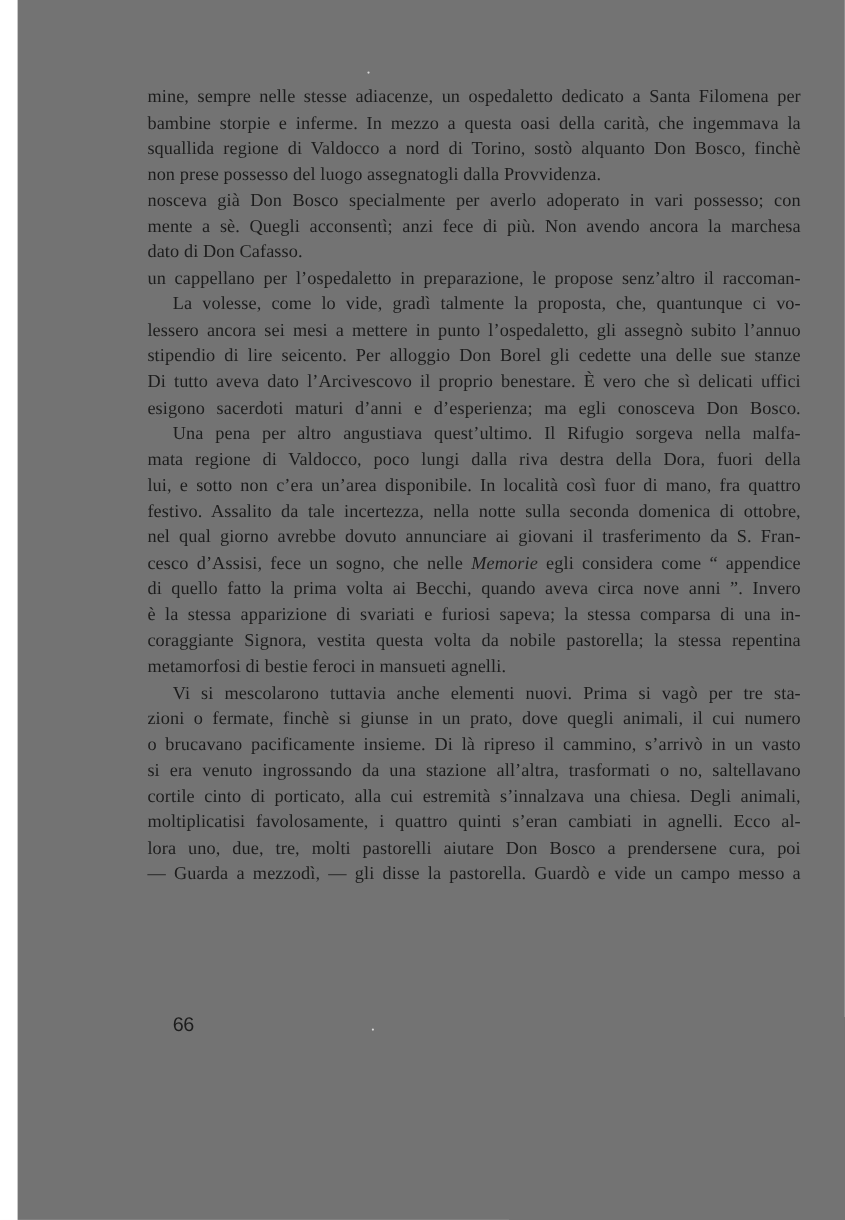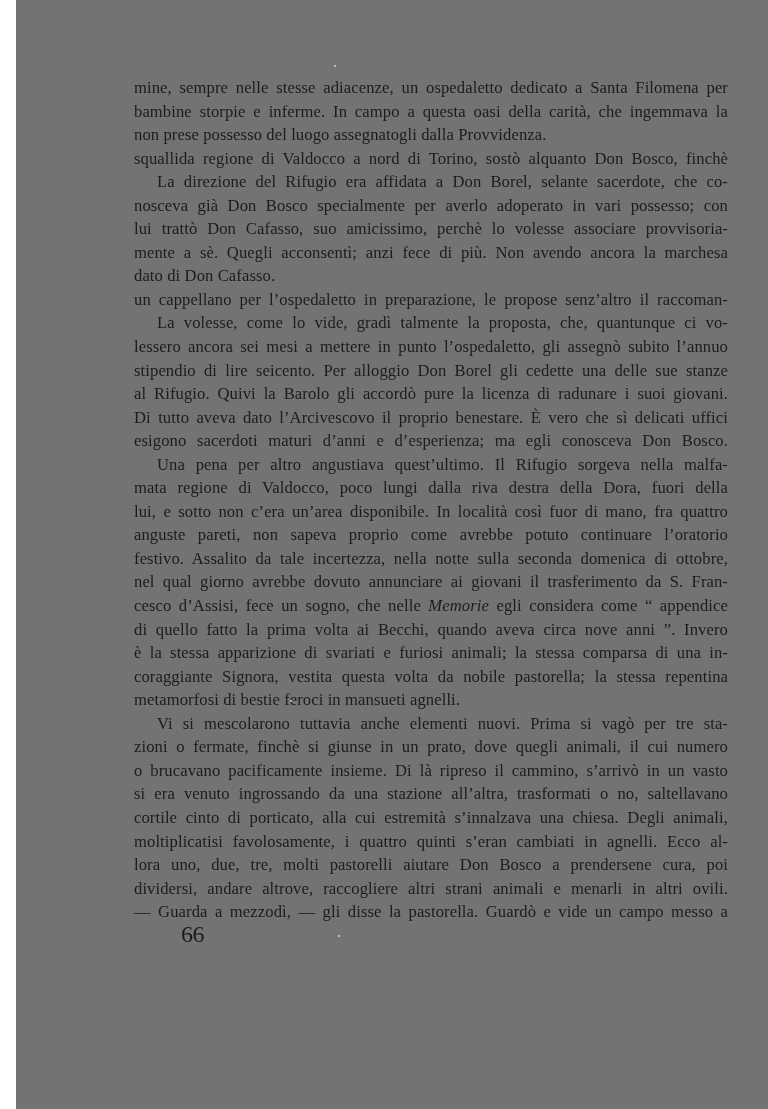--- a/index.html
+++ b/index.html
@@ -44,74 +44,68 @@
     }
     .line.indent {
       padding-left: 23px;
     }
     .line em {
     }
     .page-number {
       position: absolute;
       left: 141px;
       top: 921px;
-      font-family: Liberation Serif, serif;
-      font-size: 24px;
+      font-family: Liberation Sans, sans-serif;
+      font-size: 18px;
       color: #1c1c1c;
       letter-spacing: -0.5px;
-      margin-left: 24px;
     }
     .speck {
       position: absolute;
       width: 2px;
       height: 2px;
       background: #d8d8d8;
       border-radius: 1px;
     }
   </style>
 </head>
 <body>
 
 <div class="page">
   <div class="text-block">
     <span class="line">mine, sempre nelle stesse adiacenze, un ospedaletto dedicato a Santa Filomena per</span>
-    <span class="line">bambine storpie e inferme. In campo a questa oasi della carità, che ingemmava la</span>
+    <span class="line">bambine storpie e inferme. In mezzo a questa oasi della carità, che ingemmava la</span>
+    <span class="line">squallida regione di Valdocco a nord di Torino, sostò alquanto Don Bosco, finchè</span>
     <span class="line last">non prese possesso del luogo assegnatogli dalla Provvidenza.</span>
-    <span class="line">squallida regione di Valdocco a nord di Torino, sostò alquanto Don Bosco, finchè</span>
-    <span class="line indent">La direzione del Rifugio era affidata a Don Borel, selante sacerdote, che co-</span>
     <span class="line">nosceva già Don Bosco specialmente per averlo adoperato in vari possesso; con</span>
-    <span class="line">lui trattò Don Cafasso, suo amicissimo, perchè lo volesse associare provvisoria-</span>
     <span class="line">mente a sè. Quegli acconsentì; anzi fece di più. Non avendo ancora la marchesa</span>
     <span class="line last">dato di Don Cafasso.</span>
     <span class="line">un cappellano per l’ospedaletto in preparazione, le propose senz’altro il raccoman-</span>
     <span class="line indent">La volesse, come lo vide, gradì talmente la proposta, che, quantunque ci vo-</span>
     <span class="line">lessero ancora sei mesi a mettere in punto l’ospedaletto, gli assegnò subito l’annuo</span>
     <span class="line">stipendio di lire seicento. Per alloggio Don Borel gli cedette una delle sue stanze</span>
-    <span class="line">al Rifugio. Quivi la Barolo gli accordò pure la licenza di radunare i suoi giovani.</span>
     <span class="line">Di tutto aveva dato l’Arcivescovo il proprio benestare. È vero che sì delicati uffici</span>
     <span class="line">esigono sacerdoti maturi d’anni e d’esperienza; ma egli conosceva Don Bosco.</span>
     <span class="line indent">Una pena per altro angustiava quest’ultimo. Il Rifugio sorgeva nella malfa-</span>
     <span class="line">mata regione di Valdocco, poco lungi dalla riva destra della Dora, fuori della</span>
     <span class="line">lui, e sotto non c’era un’area disponibile. In località così fuor di mano, fra quattro</span>
-    <span class="line">anguste pareti, non sapeva proprio come avrebbe potuto continuare l’oratorio</span>
     <span class="line">festivo. Assalito da tale incertezza, nella notte sulla seconda domenica di ottobre,</span>
     <span class="line">nel qual giorno avrebbe dovuto annunciare ai giovani il trasferimento da S. Fran-</span>
     <span class="line"><span>cesco d’Assisi, fece un sogno, che nelle </span><em>Memorie</em><span> egli considera come “ appendice</span></span>
     <span class="line">di quello fatto la prima volta ai Becchi, quando aveva circa nove anni ”. Invero</span>
-    <span class="line">è la stessa apparizione di svariati e furiosi animali; la stessa comparsa di una in-</span>
+    <span class="line">è la stessa apparizione di svariati e furiosi sapeva; la stessa comparsa di una in-</span>
     <span class="line">coraggiante Signora, vestita questa volta da nobile pastorella; la stessa repentina</span>
     <span class="line last">metamorfosi di bestie feroci in mansueti agnelli.</span>
     <span class="line indent">Vi si mescolarono tuttavia anche elementi nuovi. Prima si vagò per tre sta-</span>
     <span class="line">zioni o fermate, finchè si giunse in un prato, dove quegli animali, il cui numero</span>
     <span class="line">o brucavano pacificamente insieme. Di là ripreso il cammino, s’arrivò in un vasto</span>
     <span class="line">si era venuto ingrossando da una stazione all’altra, trasformati o no, saltellavano</span>
     <span class="line">cortile cinto di porticato, alla cui estremità s’innalzava una chiesa. Degli animali,</span>
     <span class="line">moltiplicatisi favolosamente, i quattro quinti s’eran cambiati in agnelli. Ecco al-</span>
     <span class="line">lora uno, due, tre, molti pastorelli aiutare Don Bosco a prendersene cura, poi</span>
-    <span class="line">dividersi, andare altrove, raccogliere altri strani animali e menarli in altri ovili.</span>
     <span class="line">— Guarda a mezzodì, — gli disse la pastorella. Guardò e vide un campo messo a</span>
   </div>
 
   <div class="page-number">66</div>
 
   <span class="speck" style="left:318px; top:65px;"></span>
   <span class="speck" style="left:322px; top:935px;"></span>
   <span class="speck" style="left:274px; top:700px;"></span>
 </div>
 

